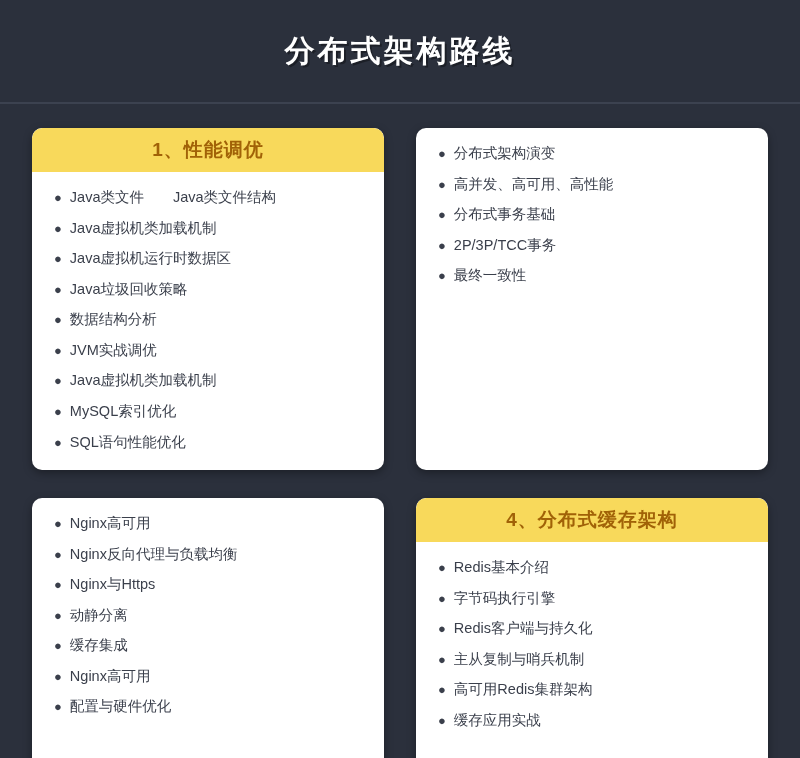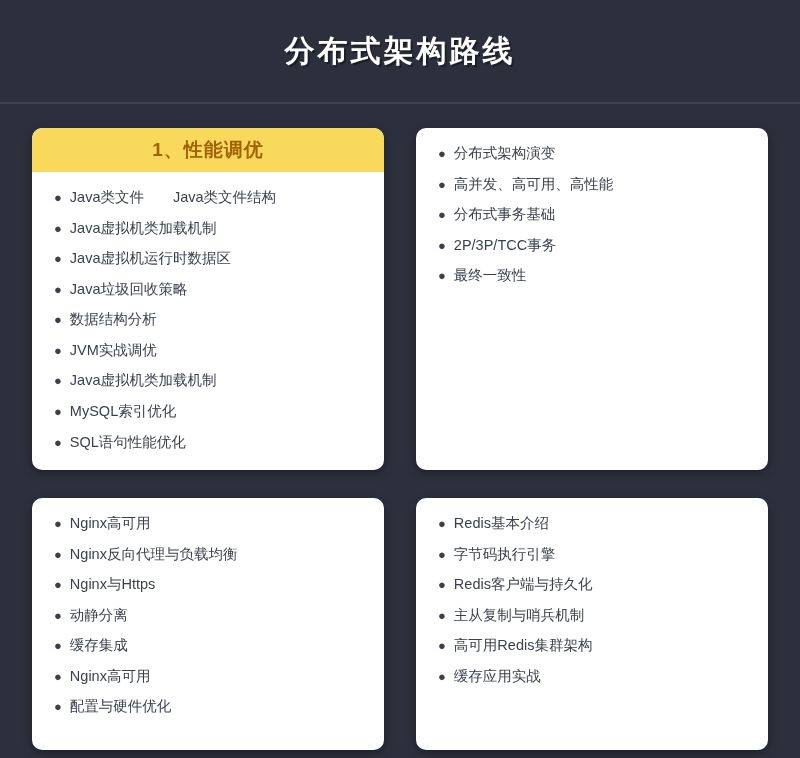--- a/index.html
+++ b/index.html
@@ -195,20 +195,23 @@
         </div>
         <div class="item">
           <span class="bullet">●</span>
           <span class="item-text">配置与硬件优化</span>
         </div>
 
       </div>
     </div>
 
     <div class="card">
+      <div class="card-head">
+        <div class="card-head-text">4、分布式缓存架构</div>
+      </div>
       <div class="card-body">
         <div class="item">
           <span class="bullet">●</span>
           <span class="item-text">Redis基本介绍</span>
         </div>
         <div class="item">
           <span class="bullet">●</span>
           <span class="item-text">字节码执行引擎</span>
         </div>
         <div class="item">

